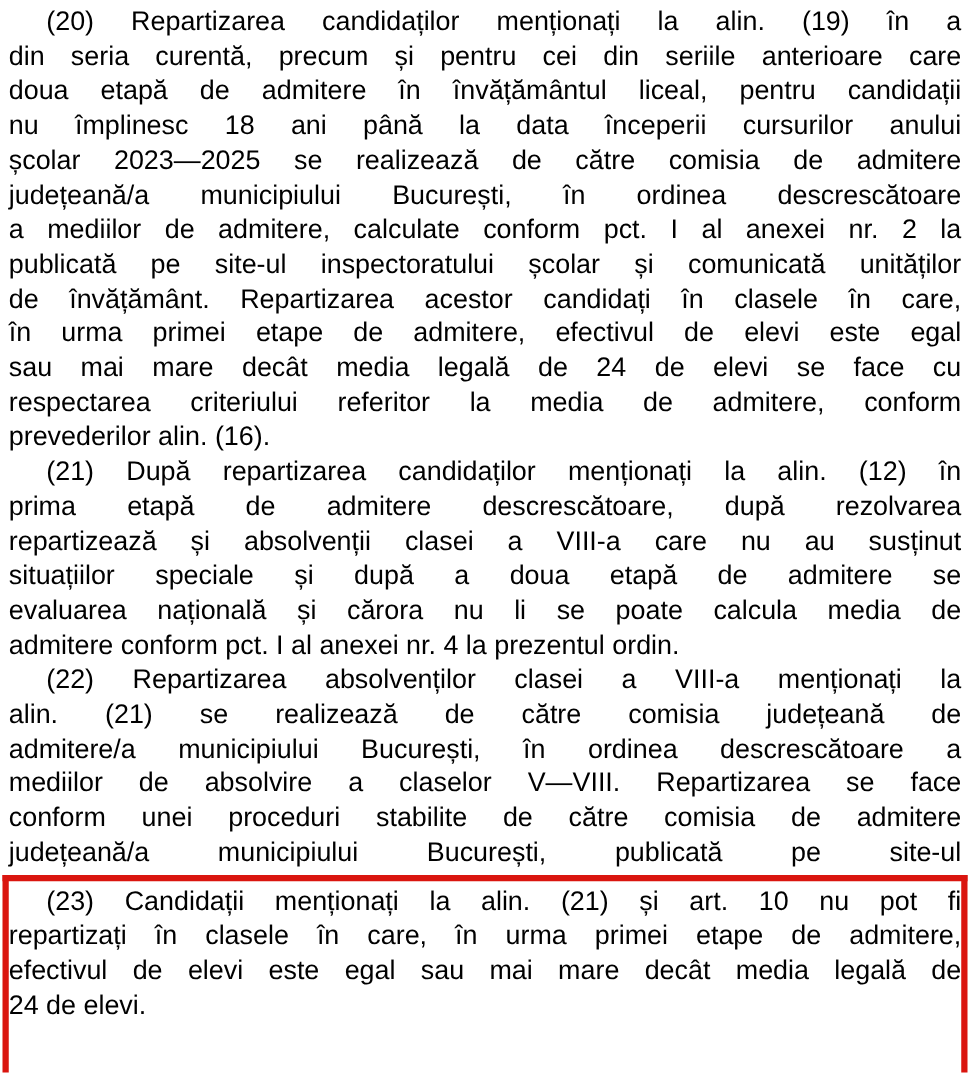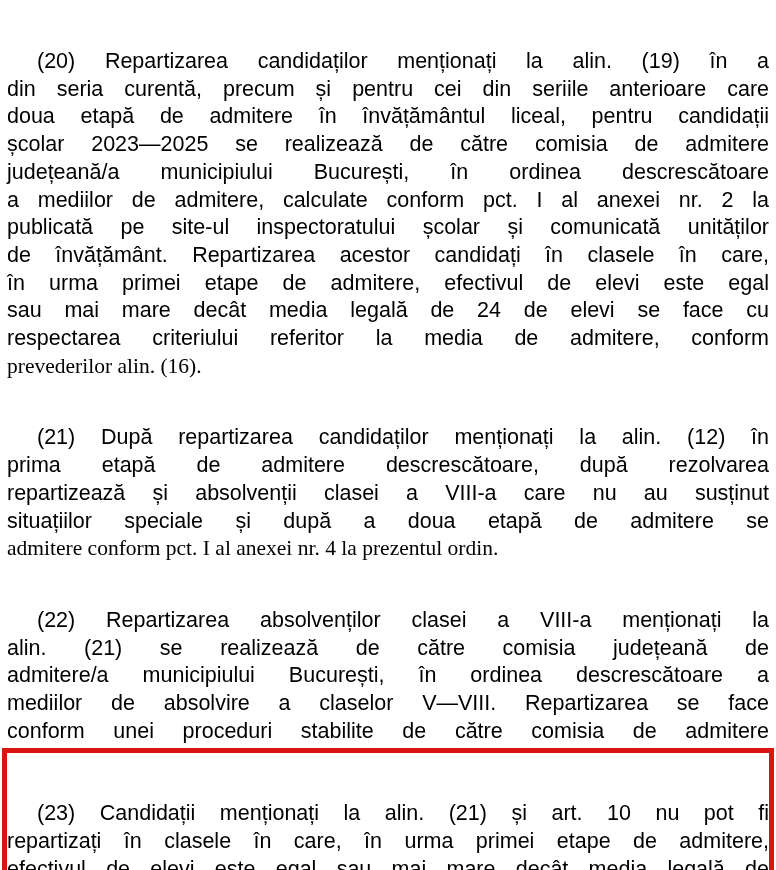--- a/index.html
+++ b/index.html
@@ -21,66 +21,69 @@
     line-height: 27.7px;
     color: #000000;
     font-stretch: condensed;
   }
   .line {
     text-align: justify;
     text-align-last: justify;
     text-justify: inter-word;
     white-space: normal;
   }
-  .line.first { text-indent: 30px; margin-top: 44px; }
-  .line.last  { text-align-last: left; font-family: Liberation Serif, serif; }
+  .line.first { text-indent: 30px; }
+  .line.last  { text-align-last: left; }
   .annotation-box {
     border: 5px solid #da150f;
     border-bottom: none;
     margin: 3px -5px 0 -5px;
     padding: 3px 0 40px 0;
   }
   .hl {
     background: #a6c8e2;
   }
 </style>
 </head>
 <body>
 
 <div class="page">
 
   <div>
     <div class="line first">(20) Repartizarea candidaților menționați la alin. (19) în a</div>
     <div class="line">din seria curentă, precum și pentru cei din seriile anterioare care</div>
     <div class="line">doua etapă de admitere în învățământul liceal, pentru candidații</div>
+    <div class="line">nu împlinesc 18 ani până la data începerii cursurilor anului</div>
     <div class="line">școlar 2023—2025 se realizează de către comisia de admitere</div>
     <div class="line">județeană/a municipiului București, în ordinea descrescătoare</div>
     <div class="line">a mediilor de admitere, calculate conform pct. I al anexei nr. 2 la</div>
     <div class="line">publicată pe site-ul inspectoratului școlar și comunicată unităților</div>
     <div class="line">de învățământ. Repartizarea acestor candidați în clasele în care,</div>
     <div class="line">în urma primei etape de admitere, efectivul de elevi este egal</div>
     <div class="line">sau mai mare decât media legală de 24 de elevi se face cu</div>
     <div class="line">respectarea criteriului referitor la media de admitere, conform</div>
     <div class="line last">prevederilor alin. (16).</div>
   </div>
 
   <div>
     <div class="line first">(21) După repartizarea candidaților menționați la alin. (12) în</div>
     <div class="line">prima etapă de admitere descrescătoare, după rezolvarea</div>
     <div class="line">repartizează și absolvenții clasei a VIII-a care nu au susținut</div>
     <div class="line">situațiilor speciale și după a doua etapă de admitere se</div>
+    <div class="line">evaluarea națională și cărora nu li se poate calcula media de</div>
     <div class="line last">admitere conform pct. I al anexei nr. 4 la prezentul ordin.</div>
   </div>
 
   <div>
     <div class="line first">(22) Repartizarea absolvenților clasei a VIII-a menționați la</div>
     <div class="line">alin. (21) se realizează de către comisia județeană de</div>
     <div class="line">admitere/a municipiului București, în ordinea descrescătoare a</div>
     <div class="line">mediilor de absolvire a claselor V—VIII. Repartizarea se face</div>
     <div class="line">conform unei proceduri stabilite de către comisia de admitere</div>
+    <div class="line">județeană/a municipiului București, publicată pe site-ul</div>
   </div>
 
   <div class="annotation-box" style="border-color: rgb(218, 21, 15);">
     <div>
       <div class="line first">(23) Candidații menționați la alin. (21) și art. 10 nu pot fi</div>
       <div class="line">repartizați în clasele în care, în urma primei etape de admitere,</div>
       <div class="line">efectivul de elevi este egal sau mai mare decât media legală de</div>
       <div class="line last">24 de elevi.</div>
     </div>
   </div>

